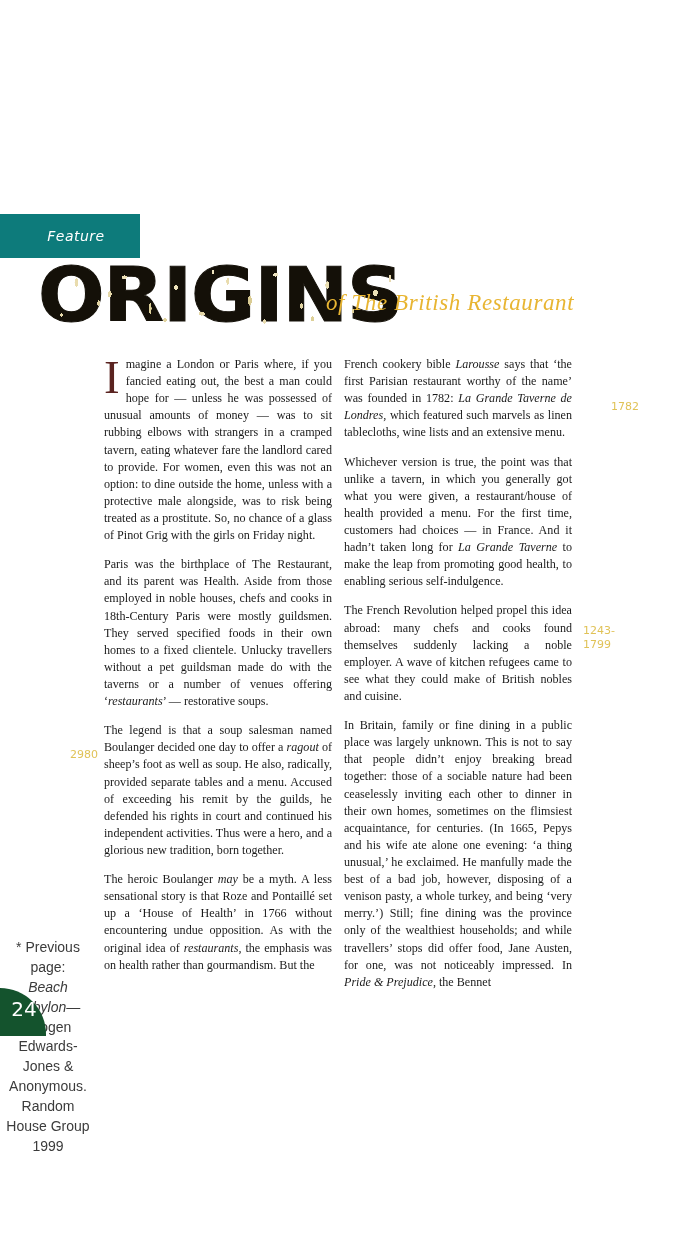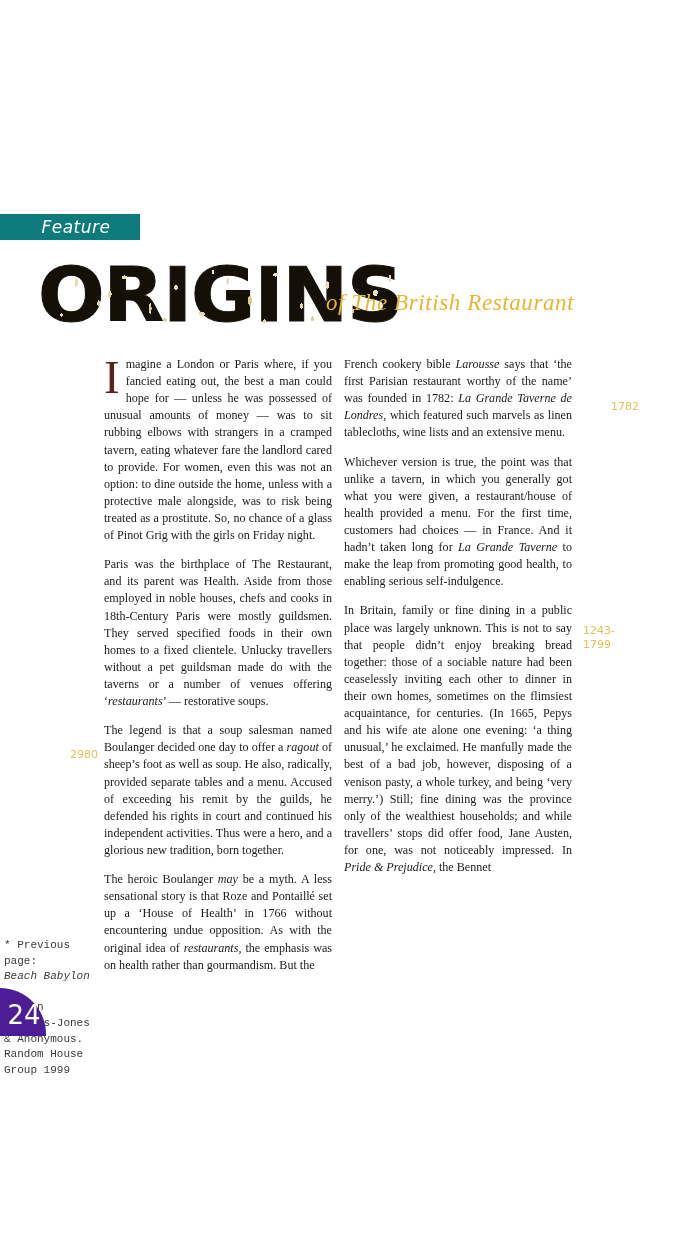--- a/index.html
+++ b/index.html
@@ -20,25 +20,25 @@
     inset: 0;
     background: #ffffff;
   }
 
   
   .feature-tab {
     position: absolute;
     left: 0;
     top: 214px;
     width: 140px;
-    height: 26px;
+    height: 44px;
     background: #0d7b7b;
     color: #ffffff;
     font-family: "DejaVu Sans", sans-serif;
-    font-size: 17px;
+    font-size: 14px;
     font-style: italic;
     letter-spacing: 0.5px;
     display: flex;
     align-items: center;
     justify-content: center;
     box-sizing: border-box;
     padding-left: 12px;
   }
 
   
@@ -165,45 +165,45 @@
   .margin-1765 { left: 70px;  top: 392px; text-align: right; width: 28px; }
   .margin-1782 { left: 583px; top: 44px; margin-left: 28px;  }
   .margin-1789 { left: 583px; top: 268px; }
 
   
   .footnote {
     position: absolute;
     left: 4px;
     top: 938px;
     width: 88px;
-    text-align: left;
-    font-family: Liberation Mono, monospace;
-    font-size: 11px;
+    text-align: center;
+    font-family: Liberation Sans, sans-serif;
+    font-size: 14px;
     line-height: 1.42;
     color: #3b3b3b;
   }
   .footnote .src-title { font-style: italic; }
 
   
   .page-number {
     position: absolute;
     left: 0;
     top: 988px;
     width: 46px;
     height: 48px;
-    background: #4c1d95;
+    background: #14532d;
     border-top-right-radius: 46px;
     color: #ffffff;
     font-family: "DejaVu Sans", sans-serif;
-    font-size: 26px;
+    font-size: 20px;
     display: flex;
     align-items: flex-end;
     justify-content: center;
     box-sizing: border-box;
-    padding-bottom: 6px;
+    padding-bottom: 15px;
     padding-left: 2px;
   }
 </style>
 </head>
 <body>
 
 <div class="page">
 
   <div class="feature-tab">Feature</div>
 
@@ -224,20 +224,21 @@
       <p><span>The legend is that a soup salesman named Boulanger decided one day to offer a <em>ragout</em> of sheep’s foot as well as soup. He also, radically, provided separate tables and a menu. Accused of exceeding his remit by the guilds, he defended his rights in court and continued his independent activities. Thus were a hero, and a glorious new tradition, born together.</span></p>
 
       <p><span>The heroic Boulanger <em>may</em> be a myth. A less sensational story is that Roze and Pontaillé set up a ‘House of Health’ in 1766 without encountering undue opposition. As with the original idea of <em>restaurants</em>, the emphasis was on health rather than gourmandism. But the</span></p>
     </div>
 
     <div class="col col-right">
       <p><span>French cookery bible <em>Larousse</em> says that ‘the first Parisian restaurant worthy of the name’ was founded in 1782: <em><em>La Grande Taverne</em> de Londres</em>, which featured such marvels as linen tablecloths, wine lists and an extensive menu.</span></p>
 
       <p><span>Whichever version is true, the point was that unlike a tavern, in which you generally got what you were given, a restaurant/house of health provided a menu. For the first time, customers had choices — in France. And it hadn’t taken long for <em>La Grande Taverne</em> to make the leap from promoting good health, to enabling serious self-indulgence.</span></p>
 
+      <p><span>The French Revolution helped propel this idea abroad: many chefs and cooks found themselves suddenly lacking a noble employer. A wave of kitchen refugees came to see what they could make of British nobles and cuisine.</span></p>
 
       <p><span>In Britain, family or fine dining in a public place was largely unknown. This is not to say that people didn’t enjoy breaking bread together: those of a sociable nature had been ceaselessly inviting each other to dinner in their own homes, sometimes on the flimsiest acquaintance, for centuries. (In 1665, Pepys and his wife ate alone one evening: ‘a thing unusual,’ he exclaimed. He manfully made the best of a bad job, however, disposing of a venison pasty, a whole turkey, and being ‘very merry.’) Still; fine dining was the province only of the wealthiest households; and while travellers’ stops did offer food, Jane Austen, for one, was not noticeably impressed. In <em>Pride &amp; Prejudice</em>, the Bennet</span></p>
     </div>
 
     <div class="marginal margin-1782">1782</div>
 
     <div class="marginal margin-1789">1243-
 1799</div>
 
     <div class="marginal margin-1765">2980</div>

